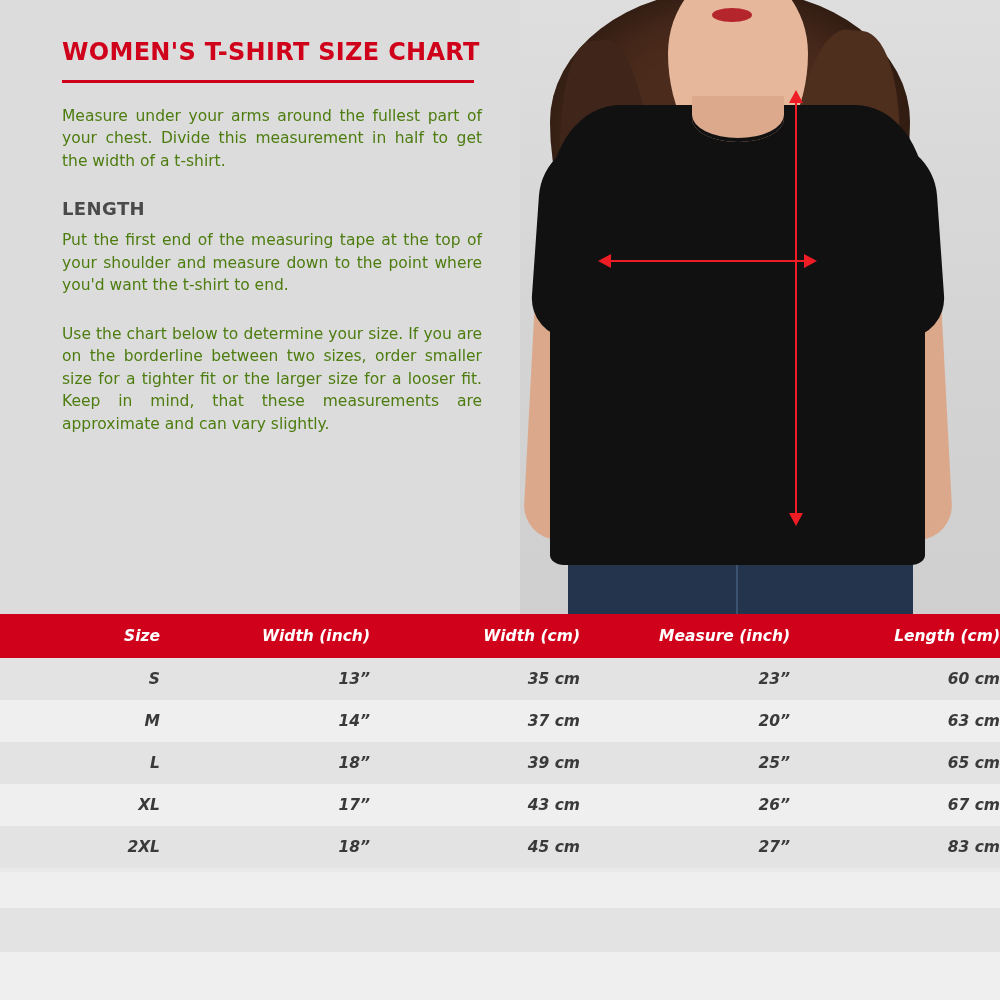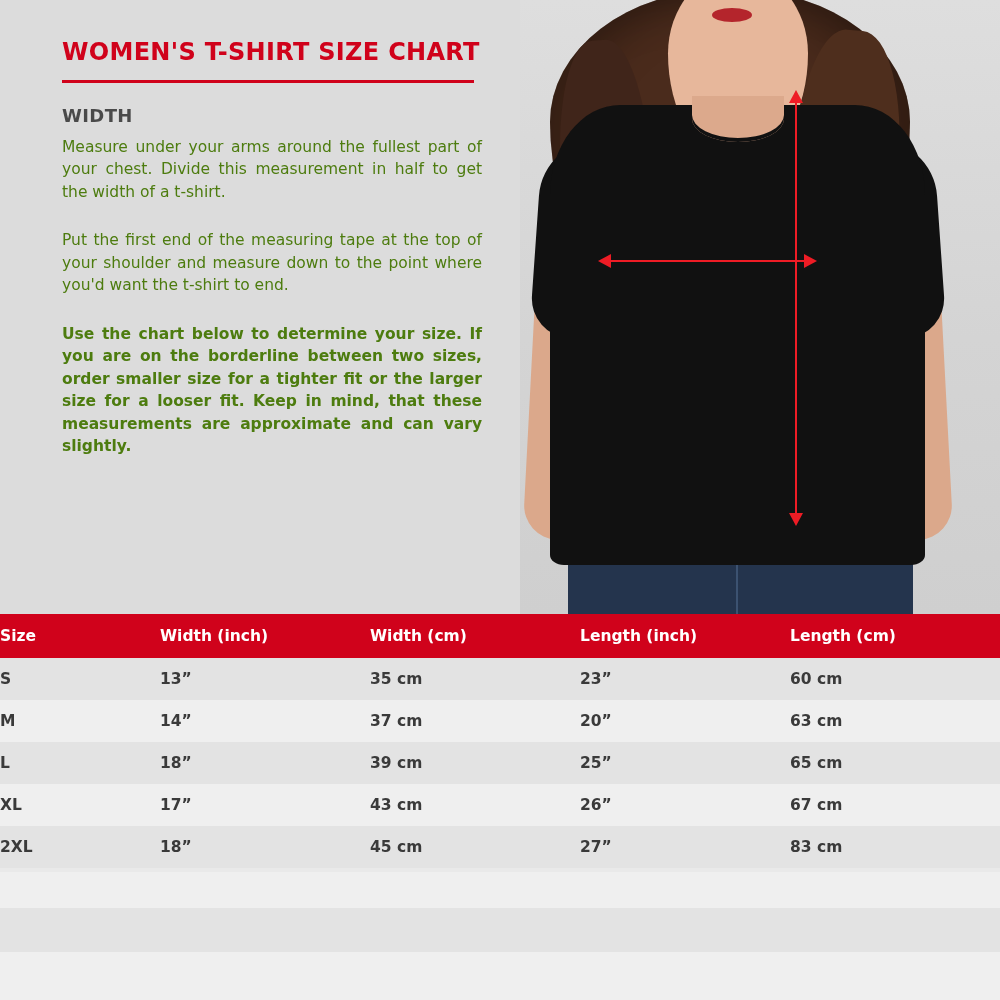--- a/index.html
+++ b/index.html
@@ -60,21 +60,21 @@
     letter-spacing: 0.4px;
     margin: 0 0 10px 0;
   }
   .sec-body {
     color: #4d7c0f;
     font-size: 15.5px;
     line-height: 1.45;
     margin: 0 0 26px 0;
     text-align: justify;
   }
-  .sec-body.last { margin-bottom: 0; font-weight: bold; }
+  .sec-body.last { margin-bottom: 0; }
 
   
   .photo {
     position: absolute;
     left: 520px;
     top: 0;
     width: 480px;
     height: 614px;
     overflow: hidden;
     background: #d9d9d9;
@@ -285,24 +285,25 @@
   .row.head {
     background: #d0021b;
     color: #ffffff;
     font-weight: bold;
     font-size: 15.5px;
     height: 44px;
   }
   .row.odd  { background: #e3e3e3; }
   .row.even { background: #efefef; }
   .cell {
-    text-align: left;
+    text-align: right;
     font-size: 15.5px;
     color: #3a3a3a;
     font-weight: bold;
+    font-style: italic;
   }
   .row.head .cell { color: #ffffff; }
   .c0 { width: 160px; }
   .c1 { width: 210px; }
   .c2 { width: 210px; }
   .c3 { width: 210px; }
   .c4 { width: 210px; }
 
   .filler-a { position:absolute; left:0; top:872px; width:1000px; height:36px; background:#efefef; }
   .filler-b { position:absolute; left:0; top:908px; width:1000px; height:44px; background:#e3e3e3; }
@@ -313,23 +314,23 @@
 
 <div class="page">
 
   <div class="top-area">
 
     <div class="top-left-panel">
       <div class="info">
         <div class="chart-title">WOMEN'S T-SHIRT SIZE CHART</div>
         <div class="title-rule"></div>
 
-        <div class="sec-head">WIDTH</div>
         <div class="sec-body">Measure under your arms around the fullest part of your chest. Divide this measurement in half to get the width of a t-shirt.</div>
 
+        <div class="sec-head">LENGTH</div>
         <div class="sec-body">Put the first end of the measuring tape at the top of your shoulder and measure down to the point where you'd want the t-shirt to end.</div>
 
         <div class="sec-body last">Use the chart below to determine your size. If you are on the borderline between two sizes, order smaller size for a tighter fit or the larger size for a looser fit. Keep in mind, that these measurements are approximate and can vary slightly.</div>
       </div>
     </div>
 
     <div class="photo">
       <div class="bg-grad"></div>
       <div class="hair"></div>
       <div class="face"></div>
@@ -354,21 +355,21 @@
     <div class="ah left"></div>
     <div class="ah right"></div>
   </div>
 
   <div class="table">
 
     <div class="row head">
       <div class="cell c0">Size</div>
       <div class="cell c1">Width (inch)</div>
       <div class="cell c2">Width (cm)</div>
-      <div class="cell c3">Length (inch)</div>
+      <div class="cell c3">Measure (inch)</div>
       <div class="cell c4">Length (cm)</div>
     </div>
 
     <div class="row odd">
       <div class="cell c0">S</div>
       <div class="cell c1">13”</div>
       <div class="cell c2">35 cm</div>
       <div class="cell c3">23”</div>
       <div class="cell c4">60 cm</div>
     </div>

